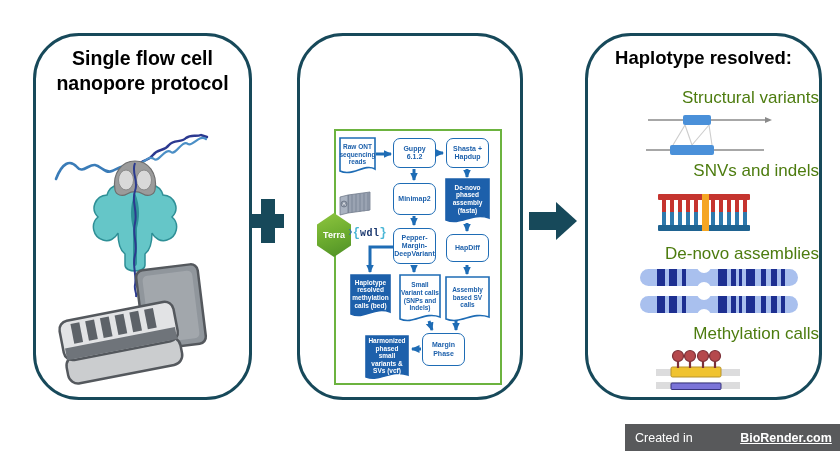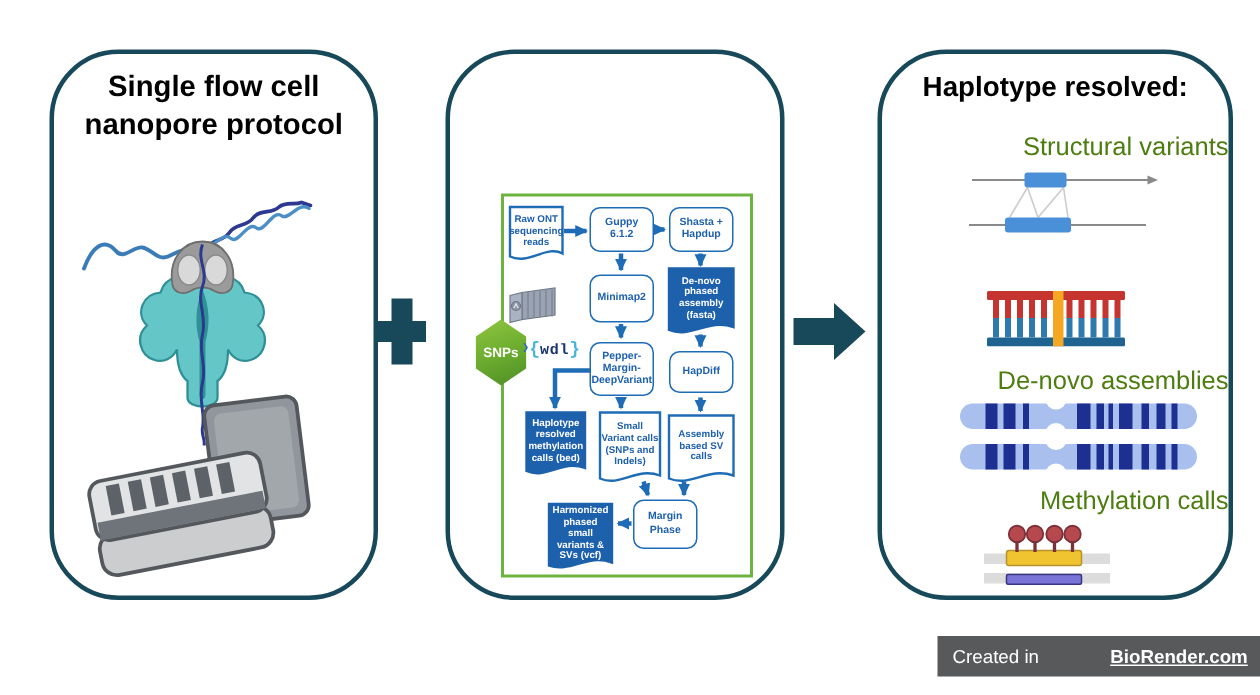--- a/index.html
+++ b/index.html
@@ -160,21 +160,21 @@
     <div class="fnode" style="left:86px;top:202px;width:43px;height:33px">Margin Phase</div>
 
     <div class="ftext blue" style="left:4px;top:9px;width:35px;height:29px">Raw ONT sequencing reads</div>
     <div class="ftext white" style="left:110px;top:50px;width:43px;height:36px">De-novo phased assembly (fasta)</div>
     <div class="ftext white" style="left:15px;top:146px;width:39px;height:34px">Haplotype resolved methylation calls (bed)</div>
     <div class="ftext blue" style="left:64px;top:146px;width:40px;height:39px">Small Variant calls (SNPs and Indels)</div>
     <div class="ftext blue" style="left:110px;top:148px;width:43px;height:37px">Assembly based SV calls</div>
     <div class="ftext white" style="left:30px;top:207px;width:42px;height:36px">Harmonized phased small variants &amp; SVs (vcf)</div>
 
     <div class="terra">
-        <span>SNPs</span>
+        <span>Terra</span>
       </div>
     <div class="wdl"><span class="chev">❯</span><span class="brace">{</span><span class="wtxt">wdl</span><span class="brace">}</span></div>
   </div>
 </section>
 
 <div class="bigarrow"></div>
 
 <section class="panel" id="panel-right">
   <div class="ptitle">Haplotype resolved:</div>
 
@@ -186,20 +186,21 @@
     <g stroke="#cccccc" stroke-width="1.1">
       <line x1="64" y1="12" x2="52" y2="32"></line>
         <line x1="64" y1="12" x2="71" y2="32"></line>
       <line x1="88" y1="12" x2="71" y2="32"></line>
         <line x1="88" y1="12" x2="91" y2="32"></line>
     </g>
     <rect x="62" y="2" width="28" height="10" rx="2" fill="#4a90d9"></rect>
     <rect x="49" y="32" width="44" height="10" rx="2" fill="#4a90d9"></rect>
   </svg>
 
+  <div class="ritem" style="top:125px">SNVs and indels</div>
   <svg class="illus" style="left:70px;top:158px" width="92" height="37" viewBox="0 0 92 37">
     <rect x="0" y="0" width="92" height="6" rx="1" fill="#c5342f"></rect>
     <rect x="0" y="31" width="92" height="6" rx="1" fill="#1f6391"></rect>
     <g fill="#c5342f">
       <rect x="4" y="6" width="4" height="12"></rect>
         <rect x="12" y="6" width="4" height="12"></rect>
       <rect x="20" y="6" width="4" height="12"></rect>
         <rect x="28" y="6" width="4" height="12"></rect>
       <rect x="36" y="6" width="4" height="12"></rect>
         <rect x="53" y="6" width="4" height="12"></rect>

